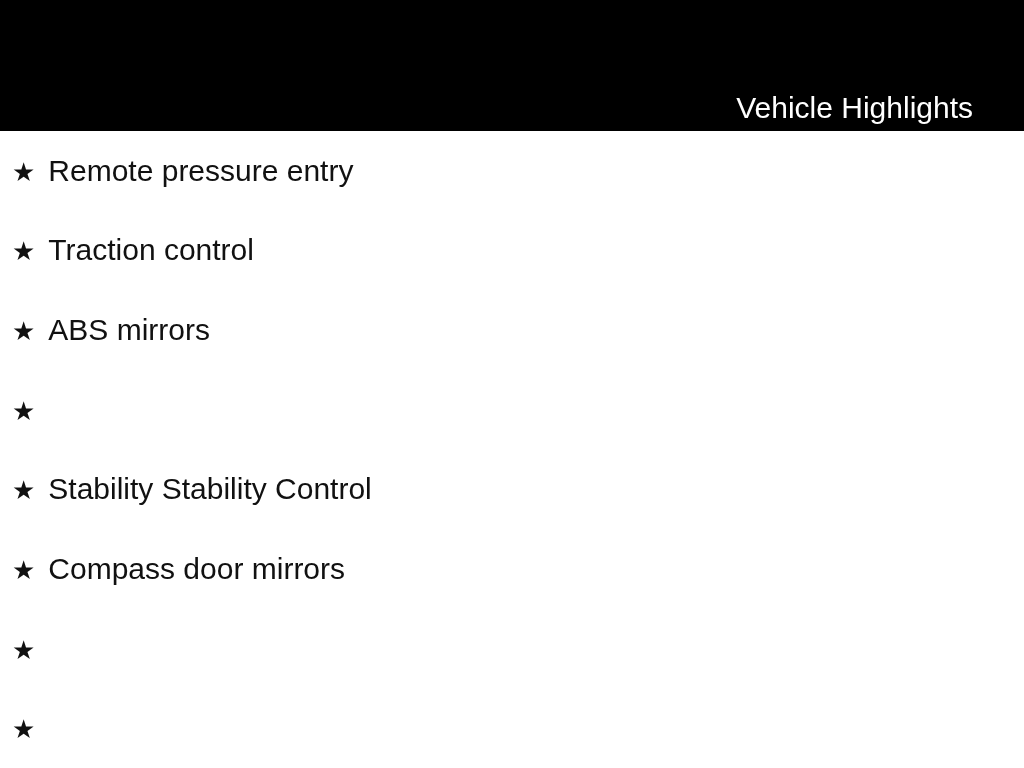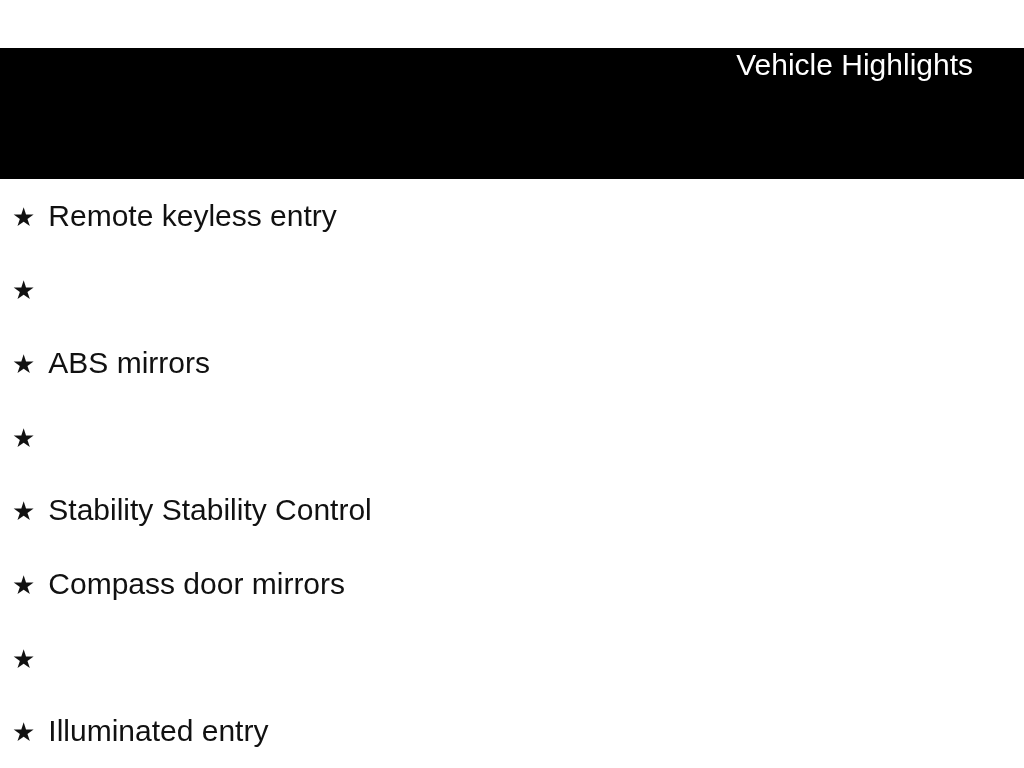--- a/index.html
+++ b/index.html
@@ -17,26 +17,25 @@
     width: 1024px;
     height: 768px;
     display: flex;
     flex-direction: column;
   }
   .topbar {
     height: 131px;
     flex: 0 0 131px;
     background: #000000;
     display: flex;
-    align-items: flex-start;
+    align-items: flex-end;
     justify-content: flex-end;
     padding-right: 51px;
     padding-bottom: 6px;
     box-sizing: border-box;
-    margin-top: 48px;
   }
   .title {
     color: #ffffff;
     font-size: 30px;
     letter-spacing: 0;
     white-space: nowrap;
   }
   .list {
     flex: 1 1 auto;
     display: flex;
@@ -67,25 +66,26 @@
 <div class="page">
 
   <header class="topbar">
     <span class="title">Vehicle Highlights</span>
   </header>
 
   <main class="list">
 
     <div class="item">
       <span class="star">★</span>
-      <span class="label">Remote keyless entry</span>
+      <span class="label">Remote pressure entry</span>
     </div>
 
     <div class="item">
       <span class="star">★</span>
+      <span class="label">Traction control</span>
     </div>
 
     <div class="item">
       <span class="star">★</span>
       <span class="label">ABS mirrors</span>
     </div>
 
     <div class="item">
       <span class="star">★</span>
     </div>
@@ -99,17 +99,16 @@
       <span class="star">★</span>
       <span class="label">Compass door mirrors</span>
     </div>
 
     <div class="item">
       <span class="star">★</span>
     </div>
 
     <div class="item">
       <span class="star">★</span>
-      <span class="label">Illuminated entry</span>
     </div>
 
   </main>
 </div>
 
 </body></html>

